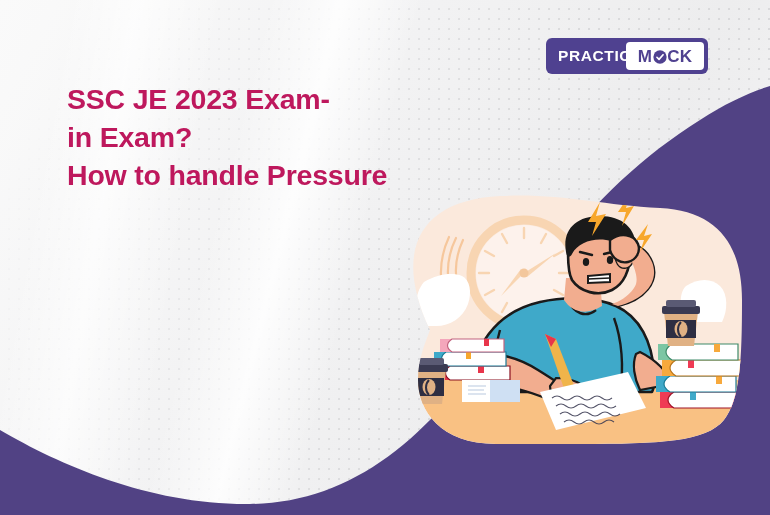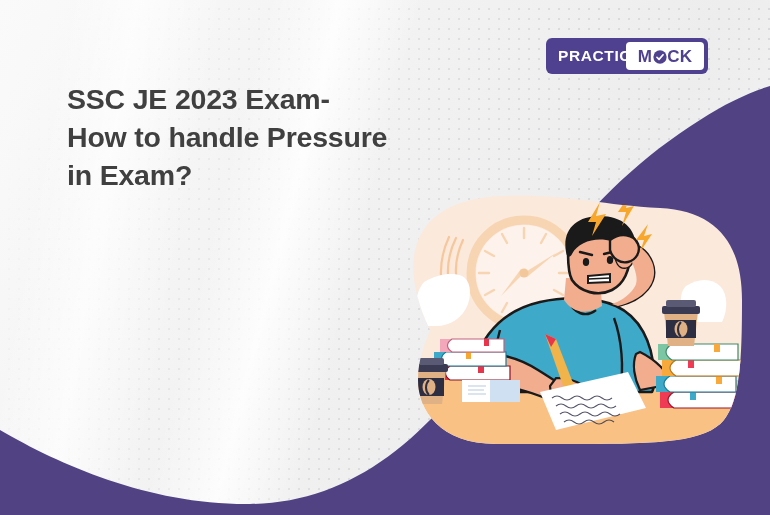--- a/index.html
+++ b/index.html
@@ -100,21 +100,21 @@
     position: relative;
     top: 0.5px;
   }
 
   
   .headline {
     position: absolute;
     left: 67px;
     top: 80px;
     width: 420px;
-    color: #404040;
+    color: #be185d;
     font-size: 28.5px;
     font-weight: bold;
     line-height: 1.34;
     letter-spacing: -0.2px;
   }
   .headline div { white-space: nowrap; }
 </style>
 </head>
 <body>
 
@@ -366,22 +366,22 @@
           <ellipse cx="681" cy="329" rx="6.5" ry="8" fill="#e0b184"></ellipse>
           <path d="M681 322 C 677 326, 677 333, 681 337" stroke="#2e2e42" stroke-width="2" fill="none"></path>
         </g>
 
       </g>
     </svg>
   </div>
 
   <div class="headline">
     <div>SSC JE 2023 Exam-</div>
+    <div>in Exam?</div>
     <div>How to handle Pressure</div>
-    <div>in Exam?</div>
   </div>
 
   <div class="logo">
     <span class="logo-practice">PRACTICE</span>
     <span class="logo-mock-plate">
       <span class="logo-mock-text">
         <span>M</span>
         <svg class="logo-check" viewBox="0 0 20 20" xmlns="http://www.w3.org/2000/svg">
           <circle cx="10" cy="10" r="9.5" fill="#4f4190"></circle>
           <path d="M5.6 10.4 L 8.6 13.4 L 14.4 6.8" fill="none" stroke="#ffffff" stroke-width="2.4" stroke-linecap="round" stroke-linejoin="round"></path>

